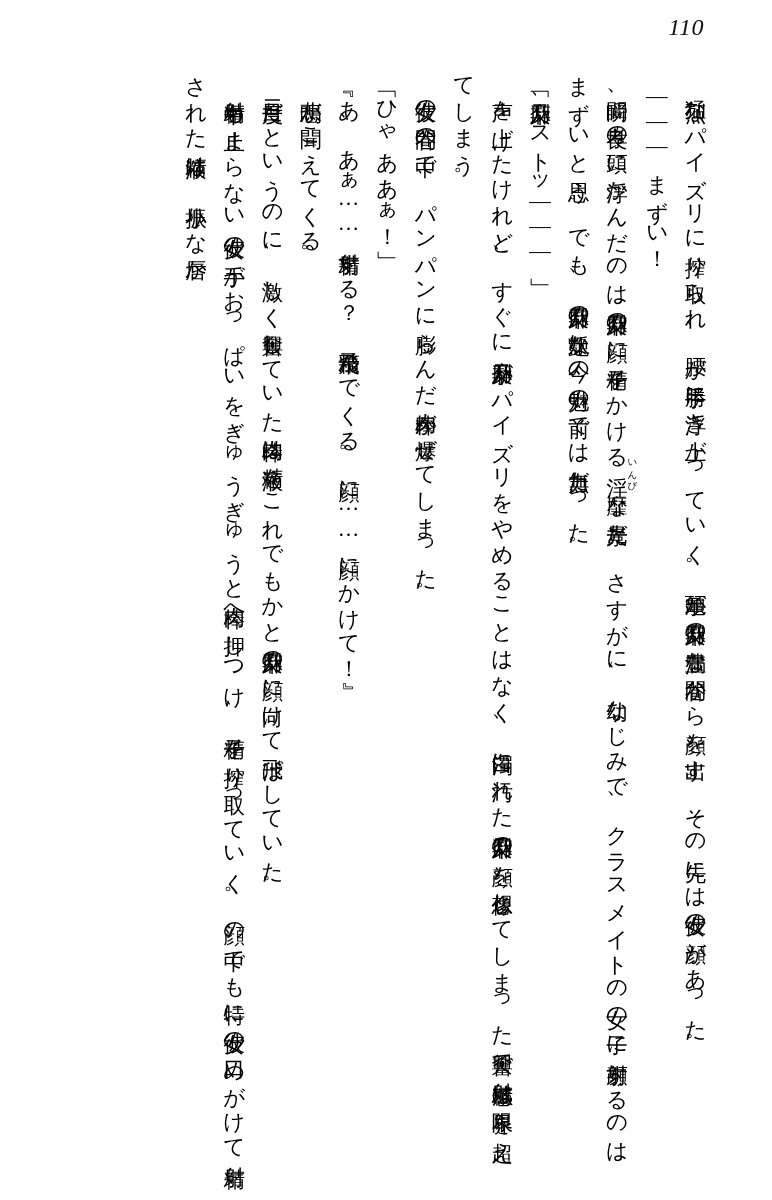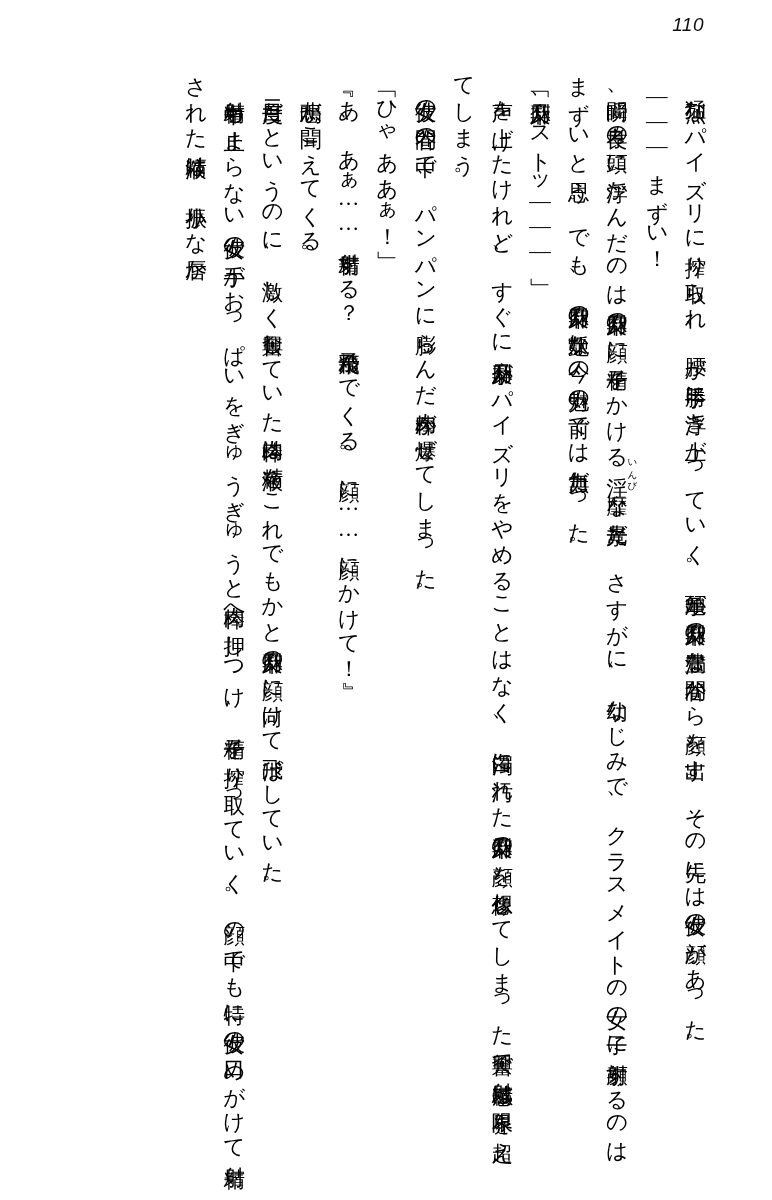--- a/index.html
+++ b/index.html
@@ -20,23 +20,23 @@
     width: 772px;
     height: 1200px;
     position: relative;
     box-sizing: border-box;
   }
 
   .page-number {
     position: absolute;
     top: 14px;
     right: 68px;
-    font-family: Liberation Sans, sans-serif;
+    font-family: Liberation Serif, serif;
     font-style: italic;
-    font-size: 19px;
+    font-size: 24px;
     letter-spacing: 0.5px;
     color: #111;
   }
 
   .body-text {
     position: absolute;
     top: 62px;
     right: 58px;
     left: 58px;
     height: 1090px;

